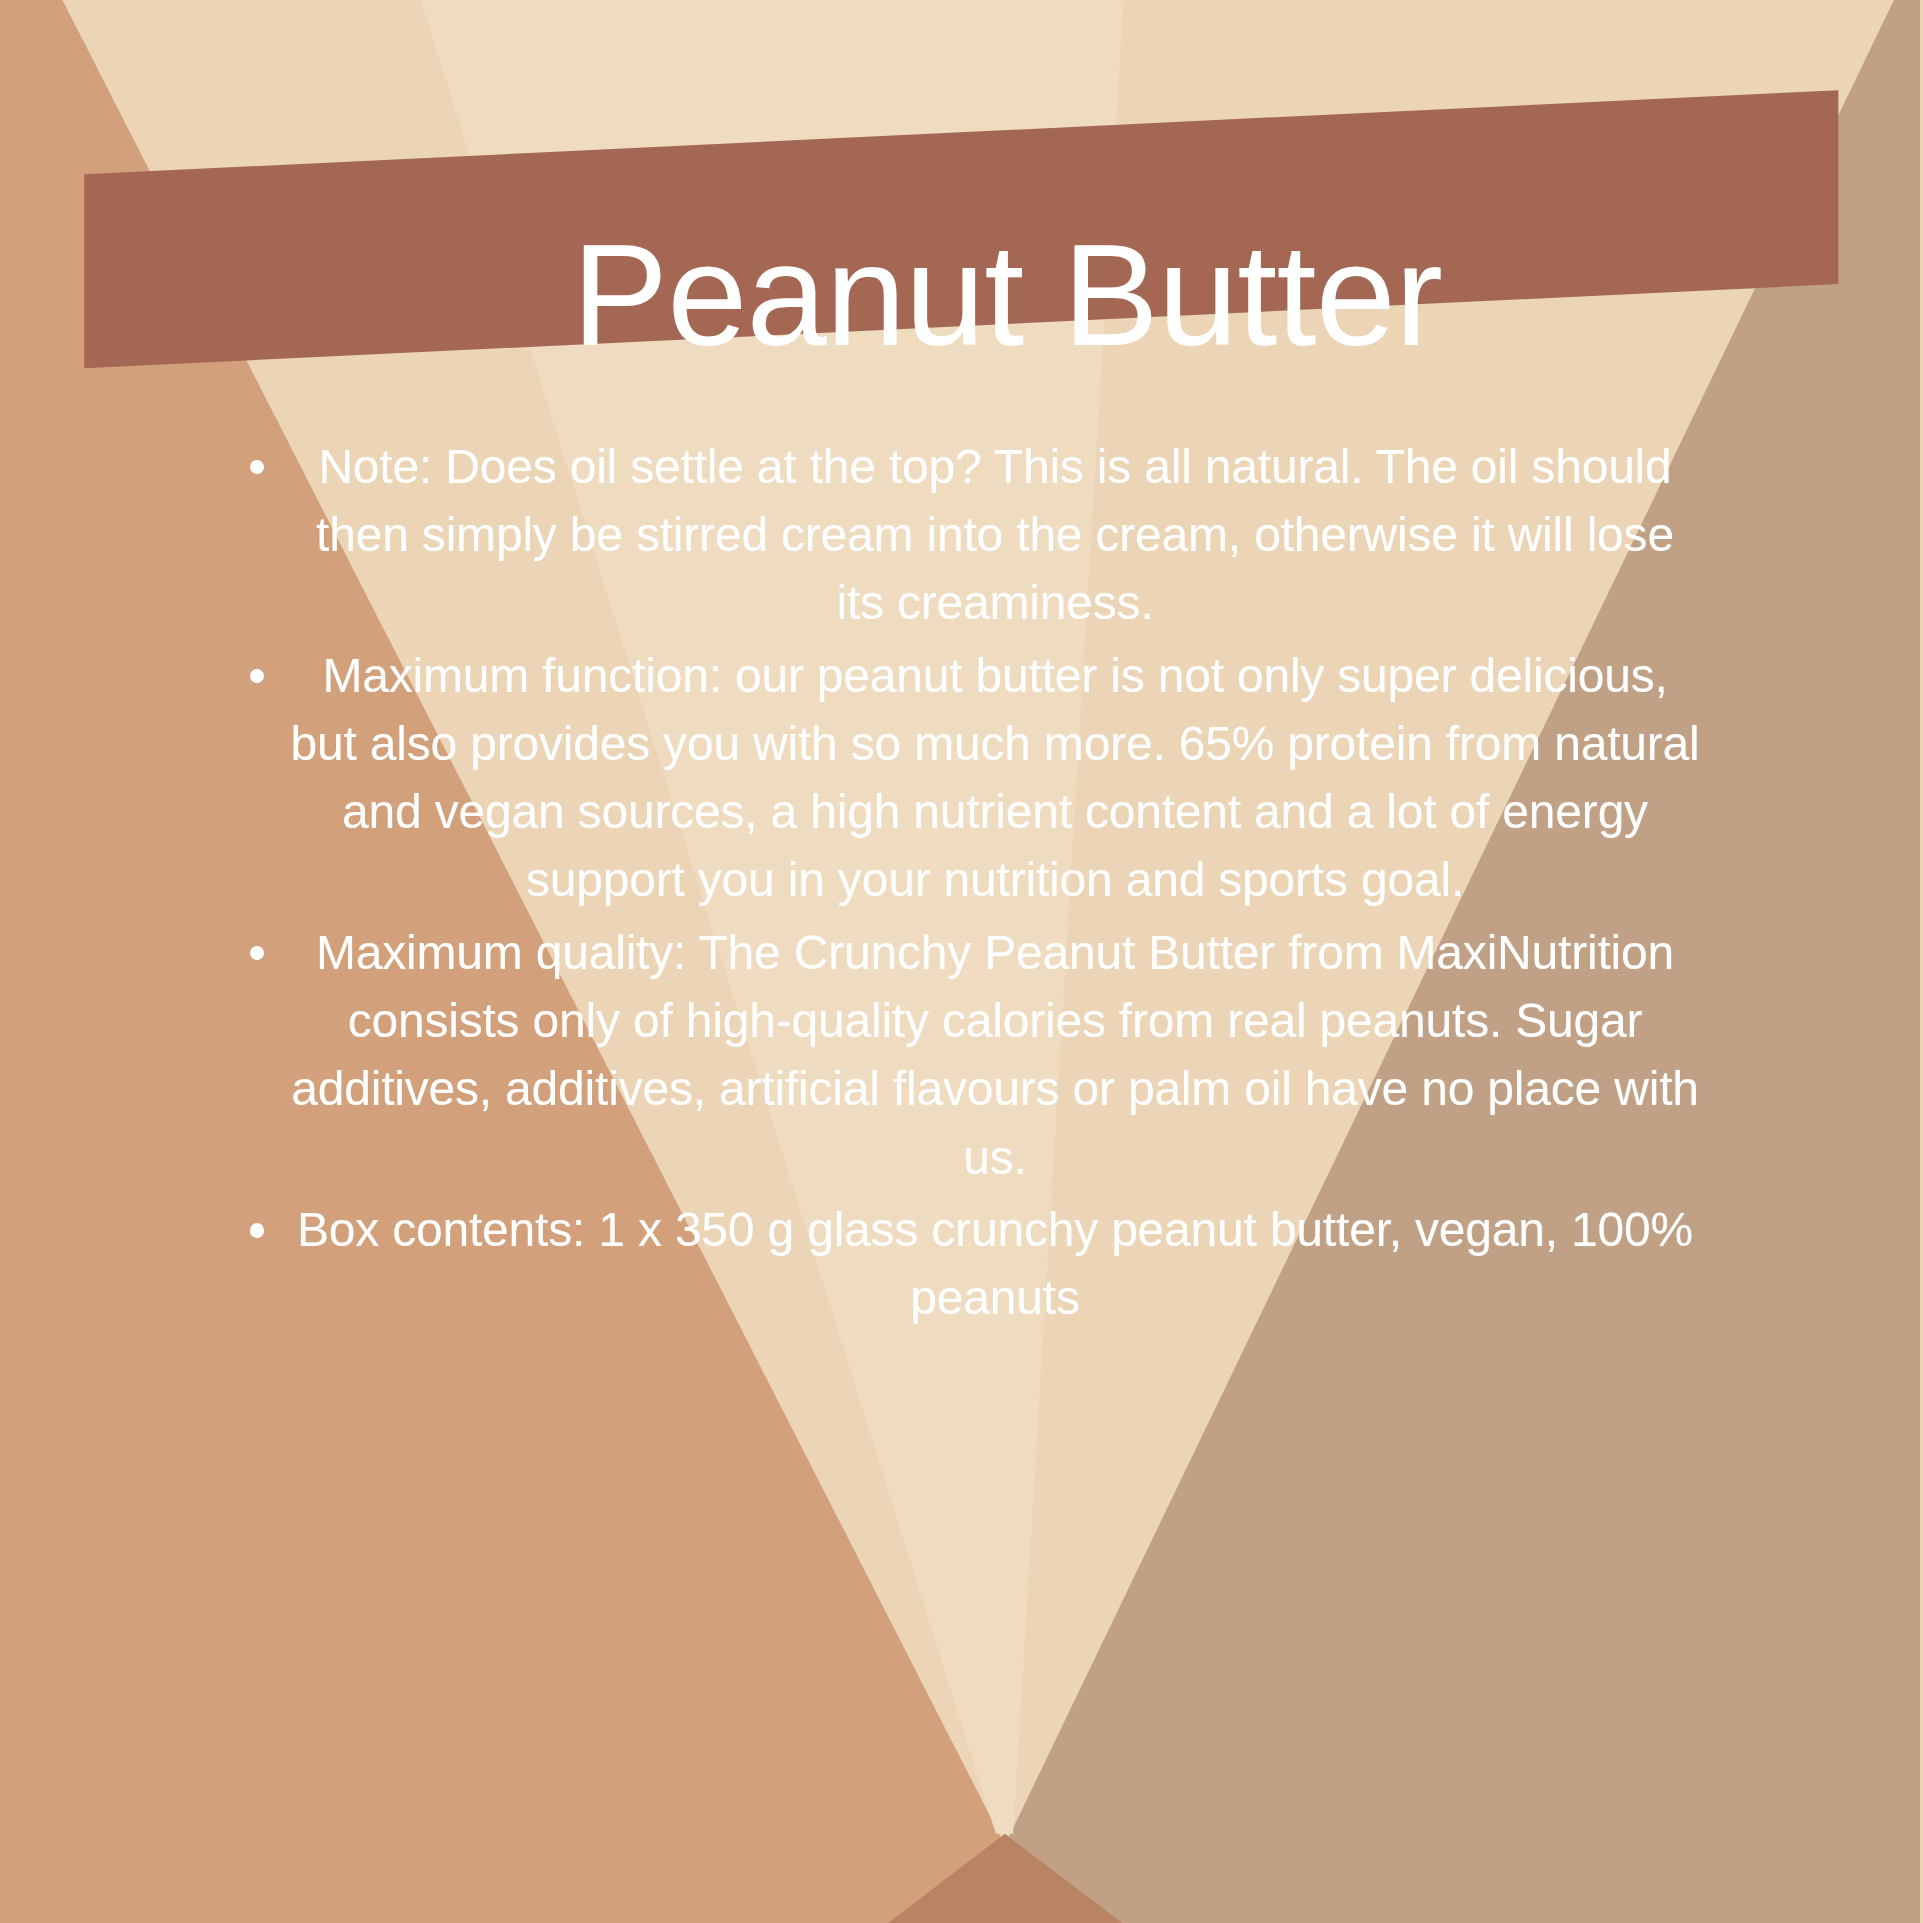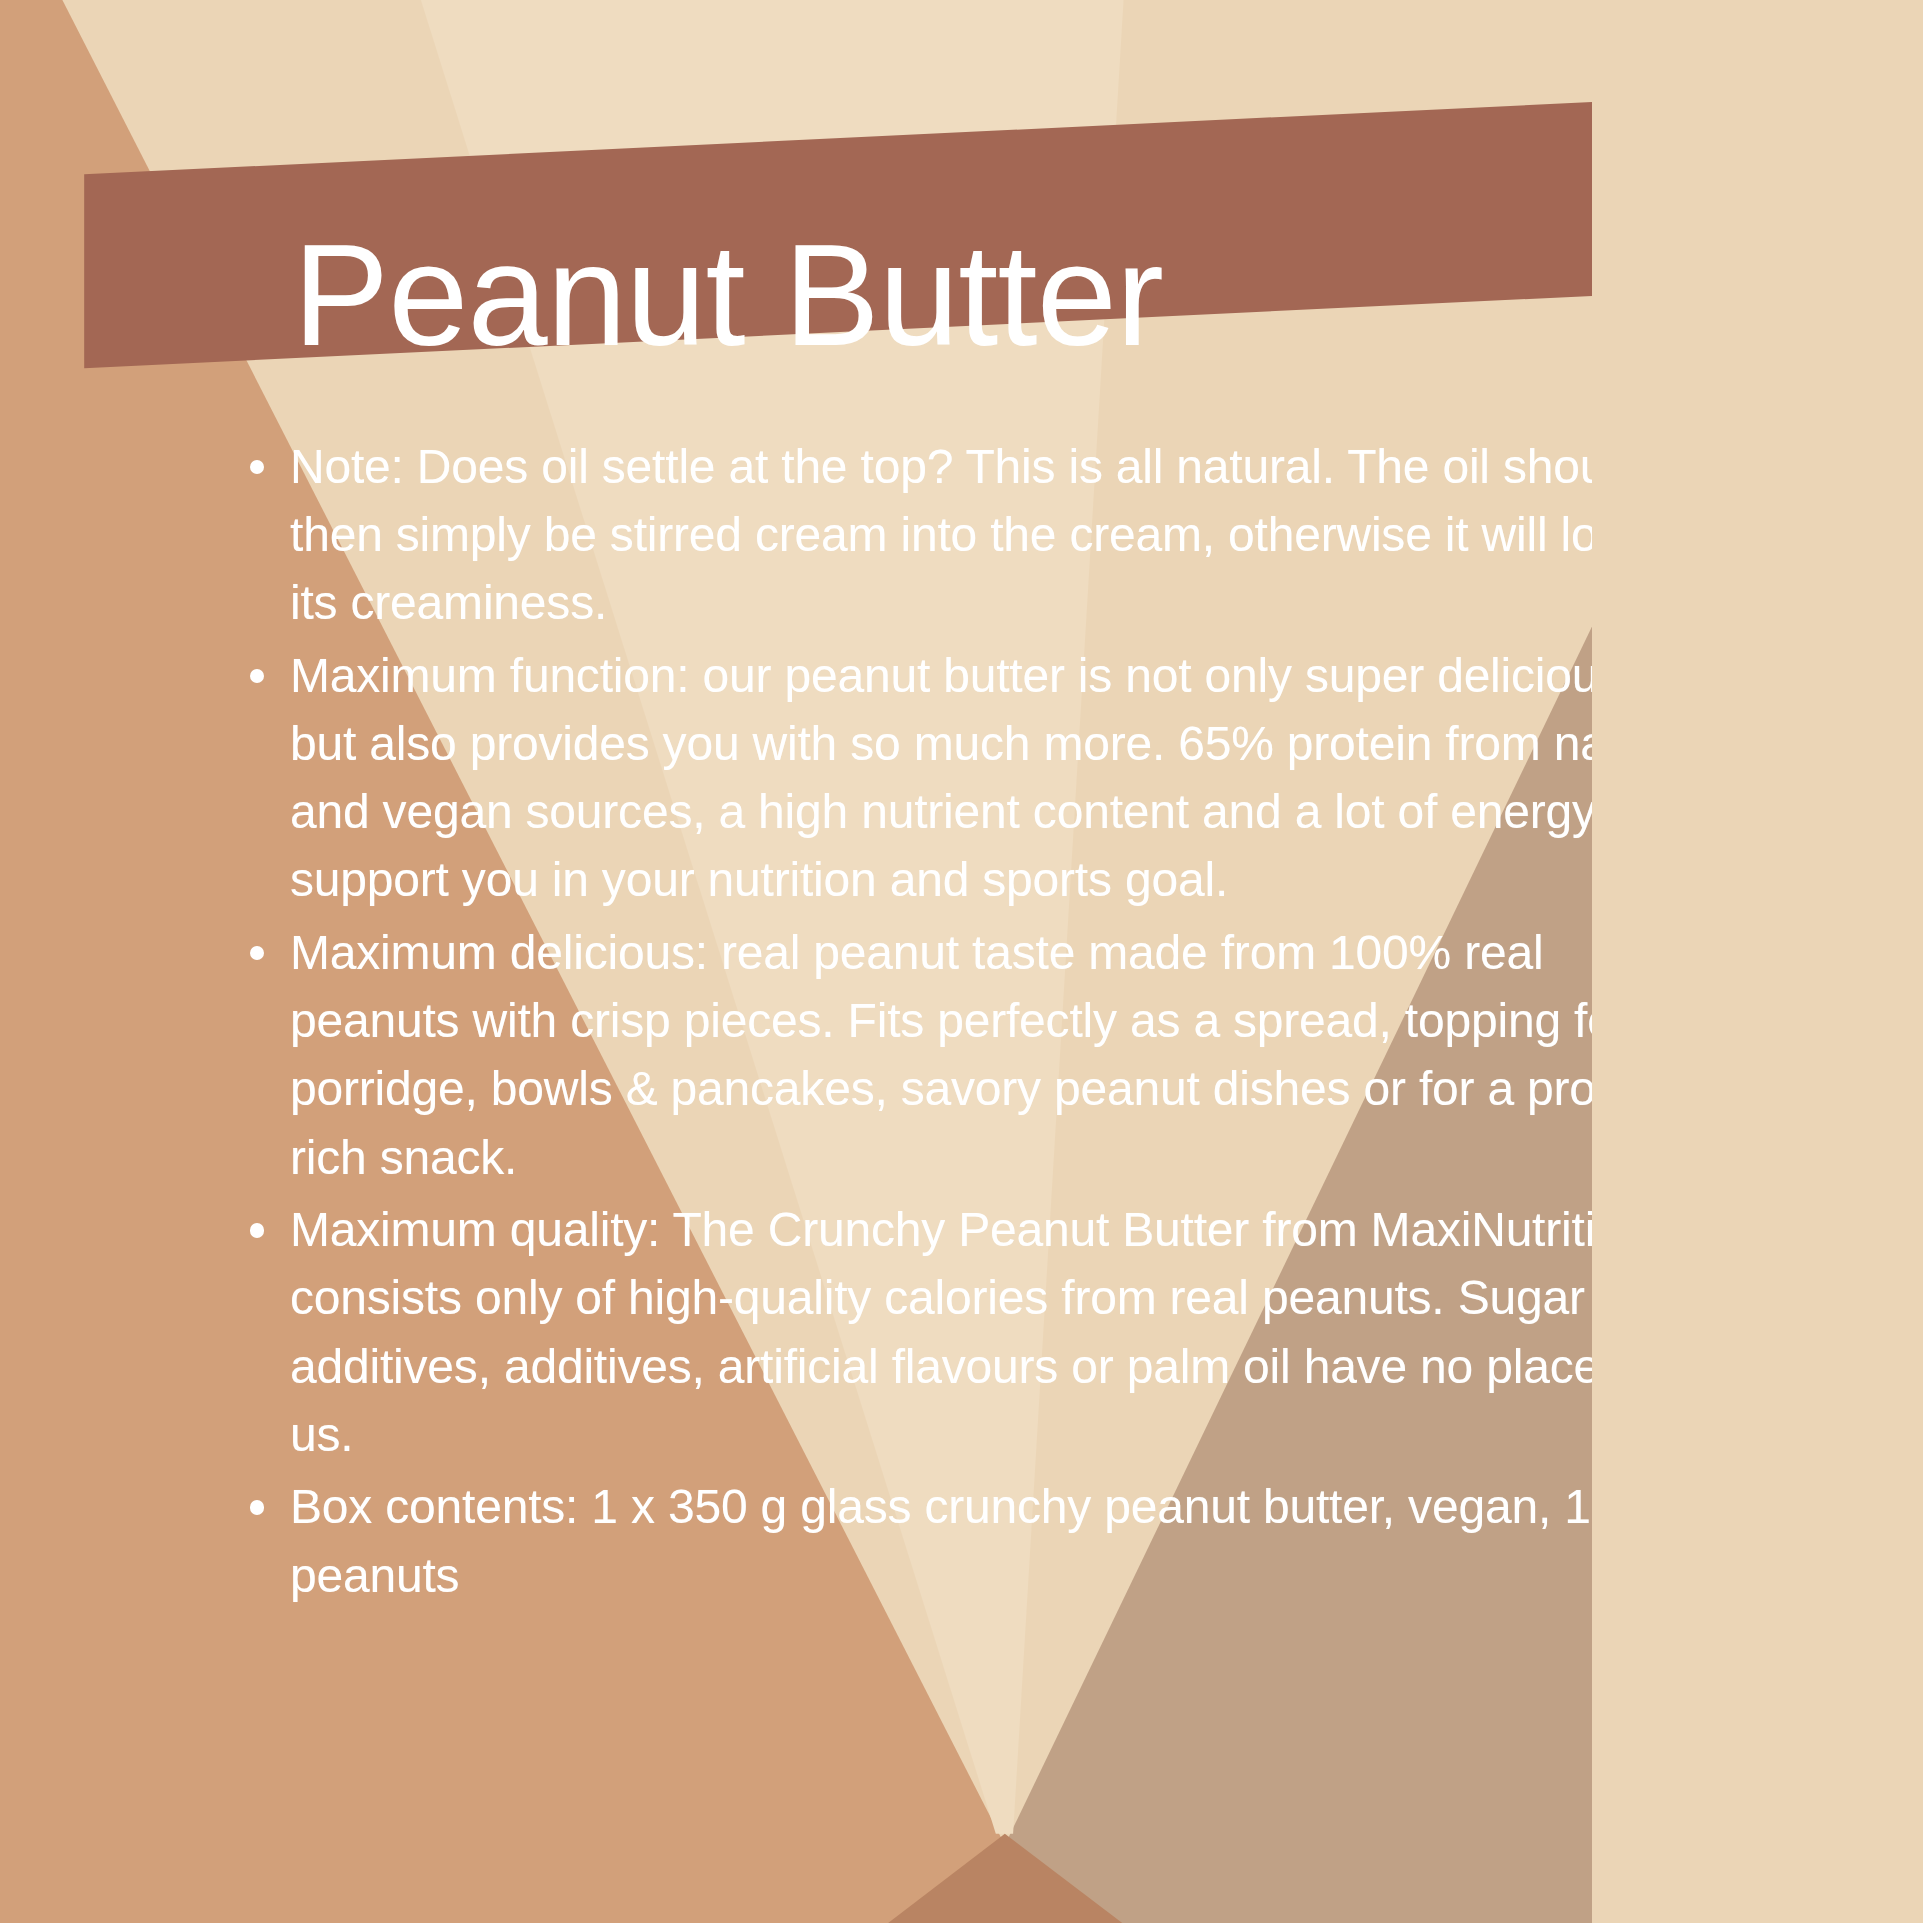--- a/index.html
+++ b/index.html
@@ -9,24 +9,25 @@
   body {
     width: 1924px;
     height: 1924px;
     overflow: hidden;
     font-family: "Liberation Sans", sans-serif;
     background: #EBD5B6;
   }
 
   #poster {
     position: relative;
-    width: 1592px;
+    width: 1920px;
     height: 1924px;
     overflow: hidden;
     background: #14532d;
+    text-align: center;
   }
 
   
   #bg {
     position: absolute;
     inset: 0;
     width: 1924px;
     height: 1924px;
     display: block;
   }
@@ -121,24 +122,20 @@
     <li>
       <span class="bullet-dot"></span>
       <span class="bullet-text">Note: Does oil settle at the top? This is all natural. The oil should then simply be stirred cream into the cream, otherwise it will lose its creaminess.</span>
     </li>
     <li>
       <span class="bullet-dot"></span>
       <span class="bullet-text">Maximum function: our peanut butter is not only super delicious, but also provides you with so much more. 65% protein from natural and vegan sources, a high nutrient content and a lot of energy support you in your nutrition and sports goal.</span>
     </li>
     <li>
       <span class="bullet-dot"></span>
-      <span class="bullet-text">Maximum delicious: real peanut taste made from 100% real peanuts with crisp pieces. Fits perfectly as a spread, topping for porridge, bowls &amp; pancakes, savory peanut dishes or for a protein-rich snack.</span>
-    </li>
-    <li>
-      <span class="bullet-dot"></span>
       <span class="bullet-text">Maximum quality: The Crunchy Peanut Butter from MaxiNutrition consists only of high-quality calories from real peanuts. Sugar additives, additives, artificial flavours or palm oil have no place with us.</span>
     </li>
     <li>
       <span class="bullet-dot"></span>
       <span class="bullet-text">Box contents: 1 x 350 g glass crunchy peanut butter, vegan, 100% peanuts</span>
     </li>
   </ul>
 
 </div>
 

